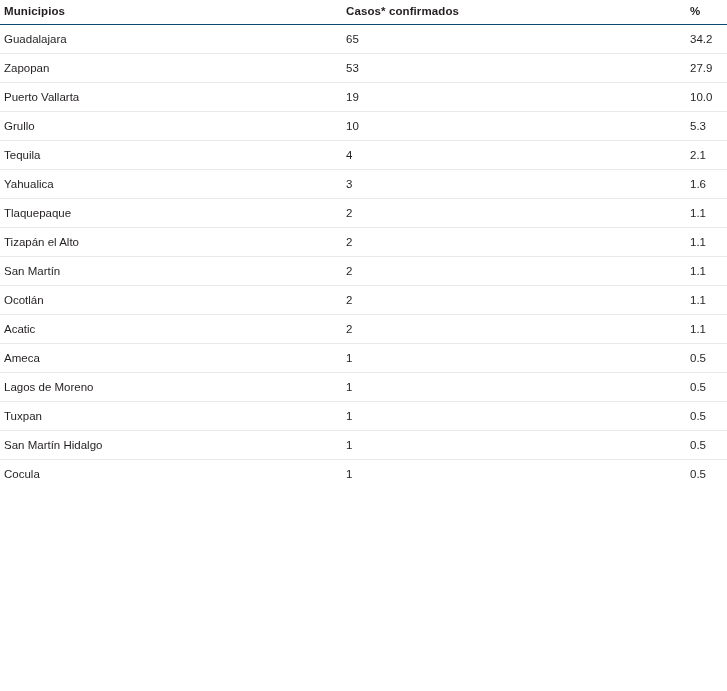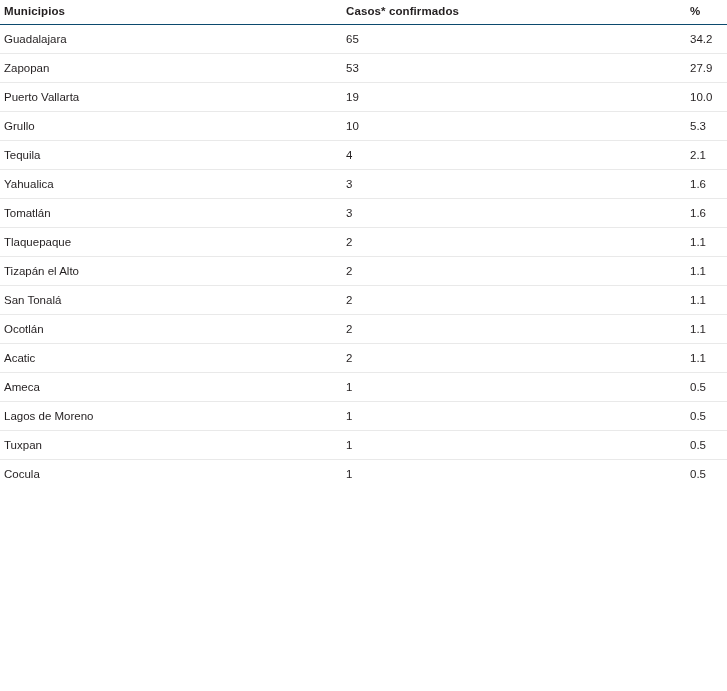--- a/index.html
+++ b/index.html
@@ -97,36 +97,31 @@
           <td class="col-mun">Tequila</td>
           <td class="col-casos">4</td>
           <td class="col-pct">2.1</td>
         </tr>
         <tr>
           <td class="col-mun">Yahualica</td>
           <td class="col-casos">3</td>
           <td class="col-pct">1.6</td>
         </tr>
         <tr>
-          <td class="col-mun">Tomatlán</td>
-          <td class="col-casos">3</td>
-          <td class="col-pct">1.6</td>
-        </tr>
-        <tr>
           <td class="col-mun">Tlaquepaque</td>
           <td class="col-casos">2</td>
           <td class="col-pct">1.1</td>
         </tr>
         <tr>
           <td class="col-mun">Tizapán el Alto</td>
           <td class="col-casos">2</td>
           <td class="col-pct">1.1</td>
         </tr>
         <tr>
-          <td class="col-mun">San Tonalá</td>
+          <td class="col-mun">San Martín</td>
           <td class="col-casos">2</td>
           <td class="col-pct">1.1</td>
         </tr>
         <tr>
           <td class="col-mun">Ocotlán</td>
           <td class="col-casos">2</td>
           <td class="col-pct">1.1</td>
         </tr>
         <tr>
           <td class="col-mun">Acatic</td>
@@ -142,19 +137,24 @@
           <td class="col-mun">Lagos de Moreno</td>
           <td class="col-casos">1</td>
           <td class="col-pct">0.5</td>
         </tr>
         <tr>
           <td class="col-mun">Tuxpan</td>
           <td class="col-casos">1</td>
           <td class="col-pct">0.5</td>
         </tr>
         <tr>
+          <td class="col-mun">San Martín Hidalgo</td>
+          <td class="col-casos">1</td>
+          <td class="col-pct">0.5</td>
+        </tr>
+        <tr>
           <td class="col-mun">Cocula</td>
           <td class="col-casos">1</td>
           <td class="col-pct">0.5</td>
         </tr>
       </tbody>
   </table>
 </div>
 
 </body></html>

